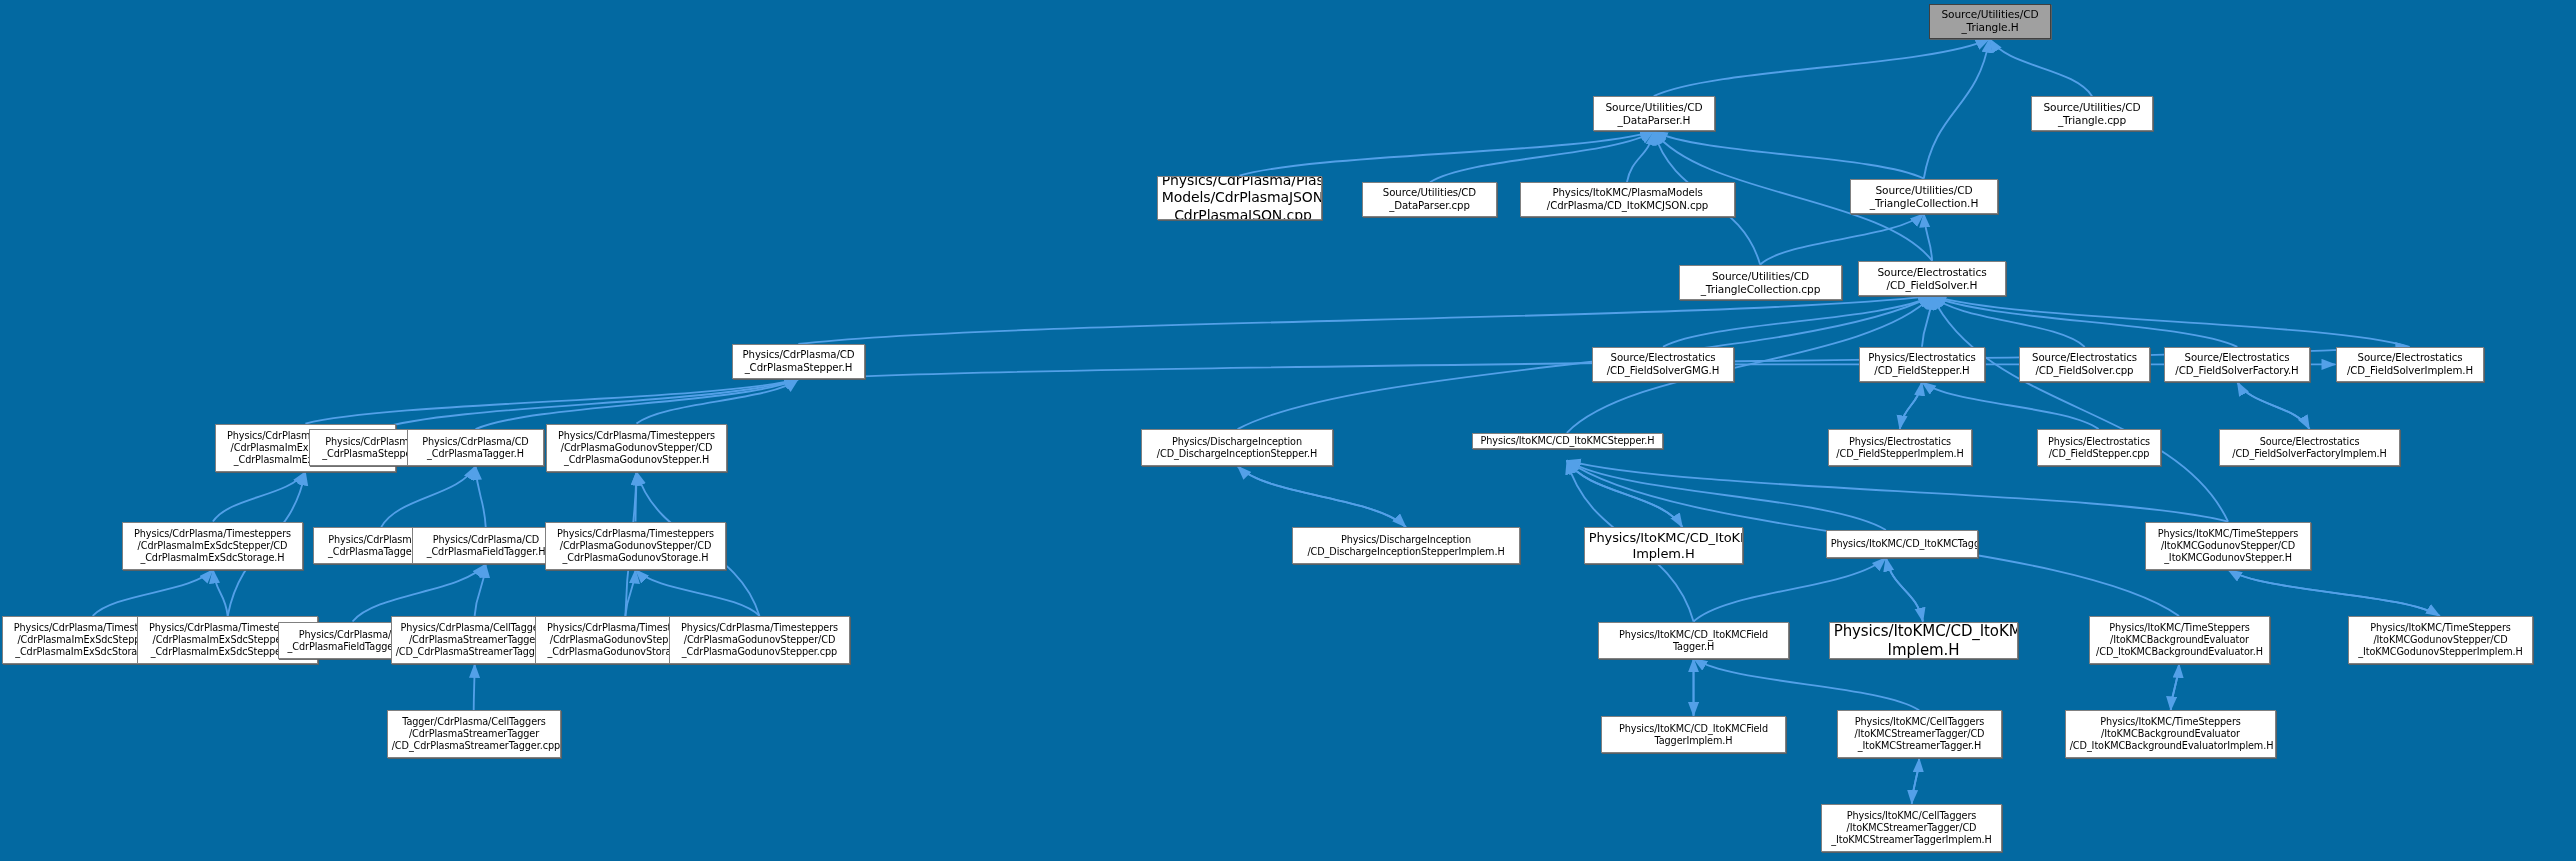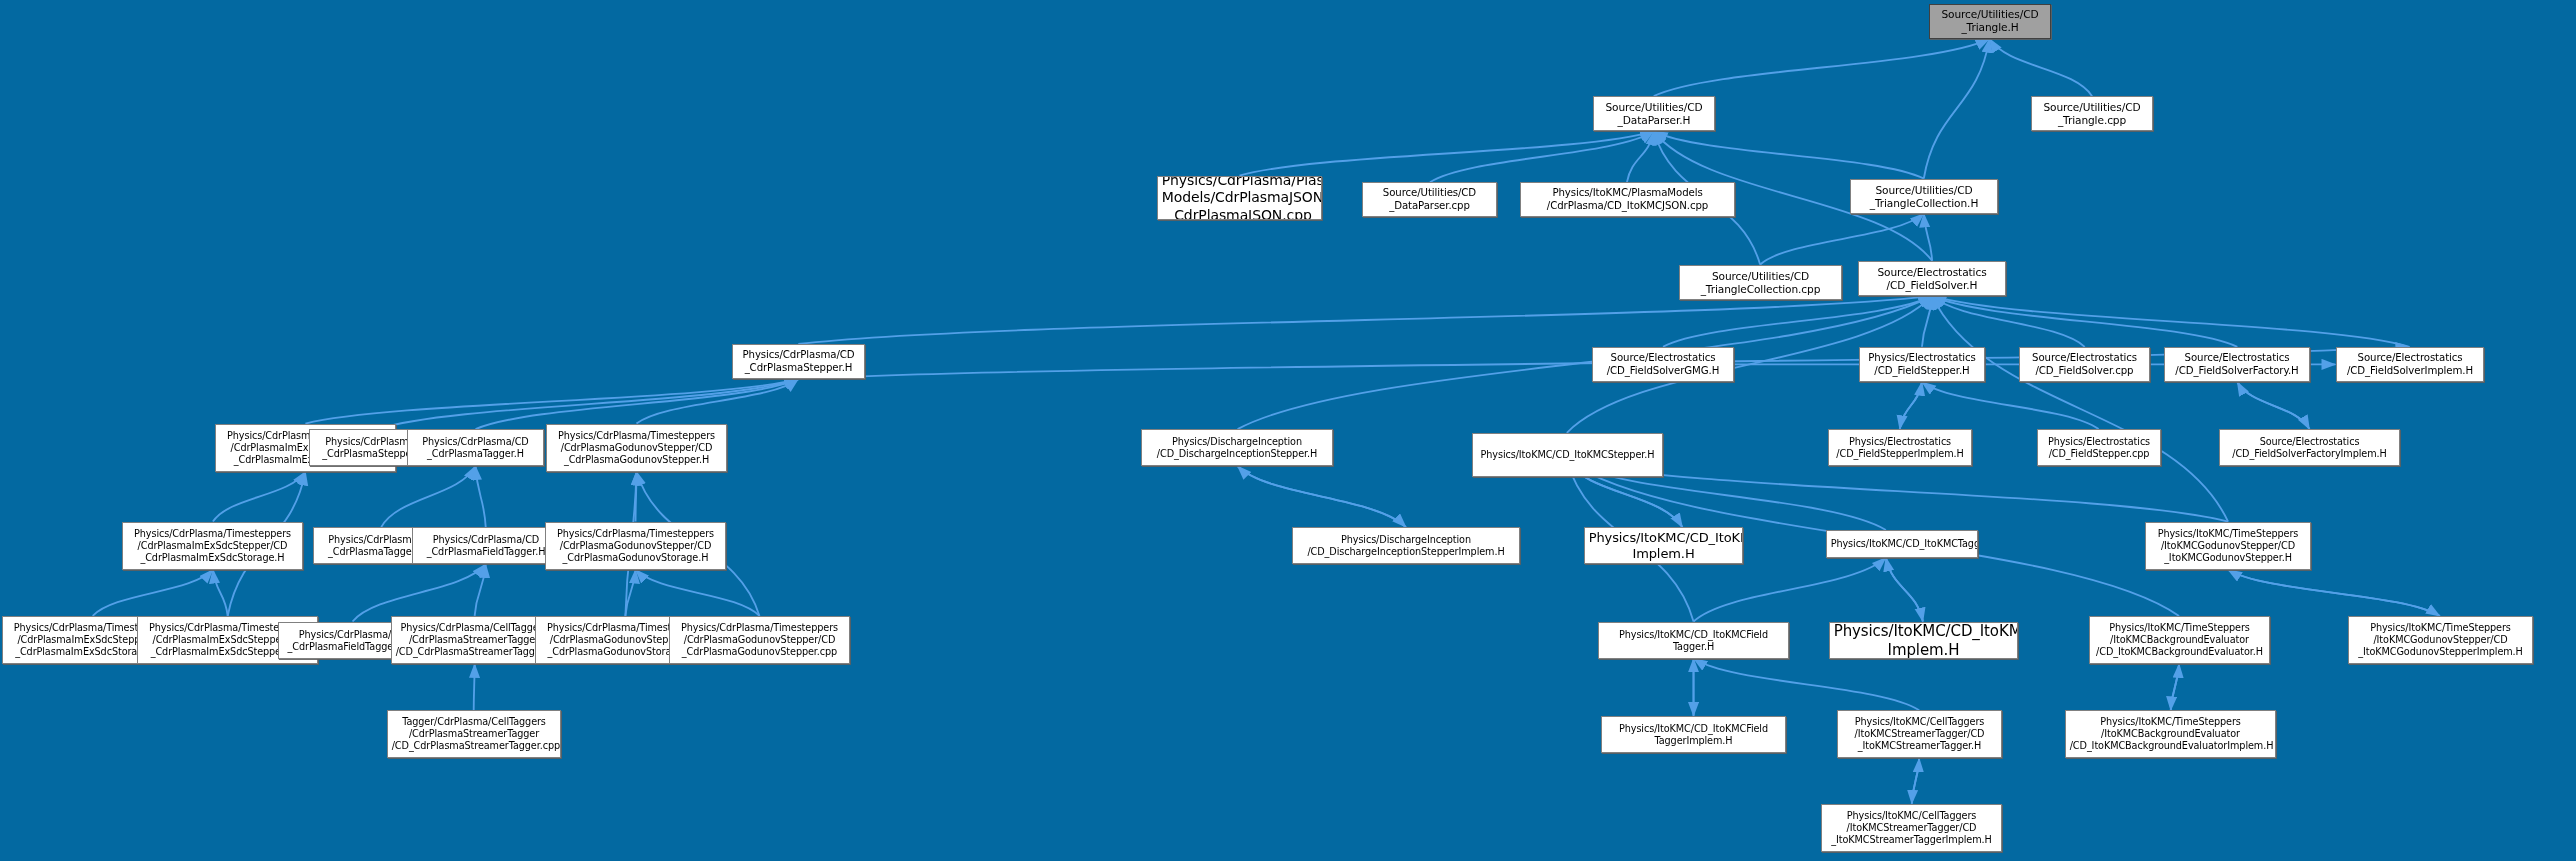--- a/index.html
+++ b/index.html
@@ -148,21 +148,21 @@
 _CdrPlasmaImExSdcStepper.H</span></div>
       <div class="node" style="left: 309px; top: 429px; width: 139px; height: 37px; font-size: 9.7px;"><span class="lbl">Physics/CdrPlasma/CD
 _CdrPlasmaStepper.cpp</span></div>
       <div class="node" style="left: 407px; top: 429px; width: 137px; height: 37px; font-size: 9.7px;"><span class="lbl">Physics/CdrPlasma/CD
 _CdrPlasmaTagger.H</span></div>
       <div class="node" style="left: 546px; top: 424px; width: 181px; height: 48px; font-size: 9.7px;"><span class="lbl">Physics/CdrPlasma/Timesteppers
 /CdrPlasmaGodunovStepper/CD
 _CdrPlasmaGodunovStepper.H</span></div>
       <div class="node" style="left: 1141px; top: 429px; width: 192px; height: 37px; font-size: 9.7px;"><span class="lbl">Physics/DischargeInception
 /CD_DischargeInceptionStepper.H</span></div>
-      <div class="node" style="left: 1472px; top: 433px; width: 191px; height: 44px; font-size: 9.7px;"><span class="lbl">Physics/ItoKMC/CD_ItoKMCStepper.H</span></div>
+      <div class="node" style="left: 1472px; top: 433px; width: 191px; height: 16px; font-size: 9.7px;"><span class="lbl">Physics/ItoKMC/CD_ItoKMCStepper.H</span></div>
       <div class="node" style="left: 1828px; top: 429px; width: 144px; height: 37px; font-size: 9.7px;"><span class="lbl">Physics/Electrostatics
 /CD_FieldStepperImplem.H</span></div>
       <div class="node" style="left: 2037px; top: 429px; width: 124px; height: 37px; font-size: 9.7px;"><span class="lbl">Physics/Electrostatics
 /CD_FieldStepper.cpp</span></div>
       <div class="node" style="left: 2219px; top: 429px; width: 181px; height: 37px; font-size: 9.7px;"><span class="lbl">Source/Electrostatics
 /CD_FieldSolverFactoryImplem.H</span></div>
       <div class="node" style="left: 122px; top: 522px; width: 181px; height: 48px; font-size: 9.7px;"><span class="lbl">Physics/CdrPlasma/Timesteppers
 /CdrPlasmaImExSdcStepper/CD
 _CdrPlasmaImExSdcStorage.H</span></div>
       <div class="node" style="left: 313px; top: 527px; width: 137px; height: 37px; font-size: 9.7px;"><span class="lbl">Physics/CdrPlasma/CD

